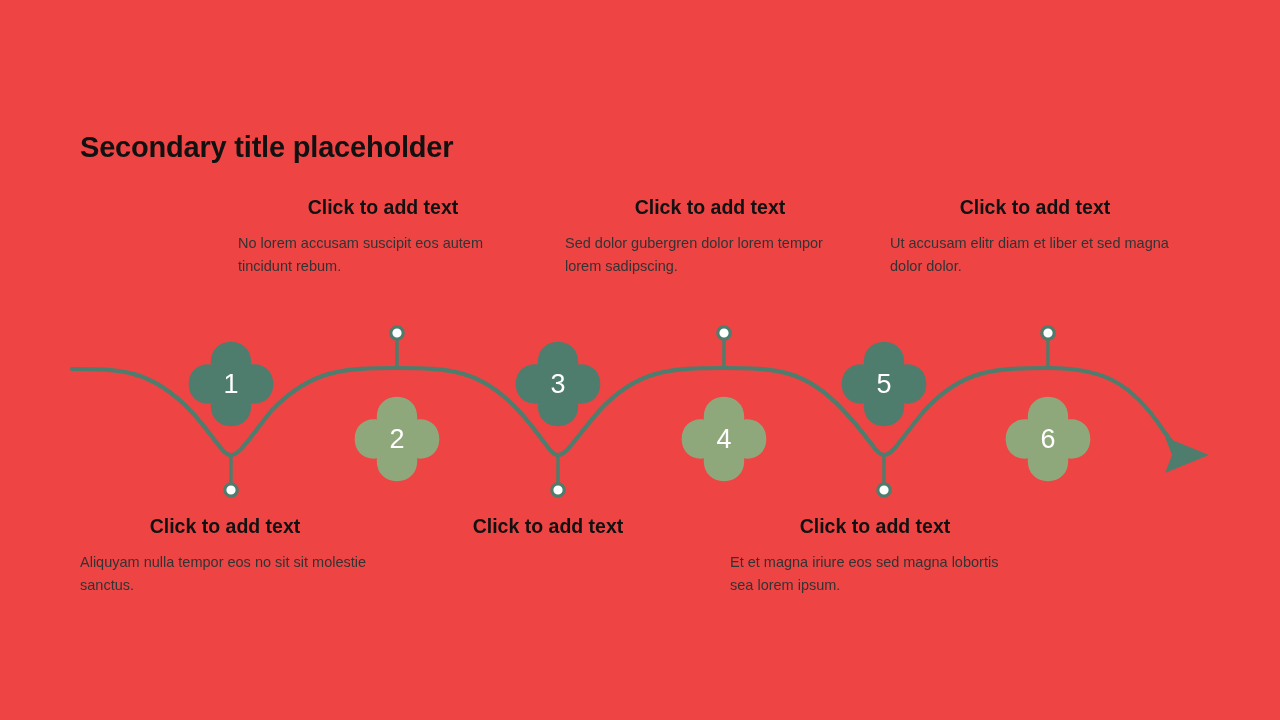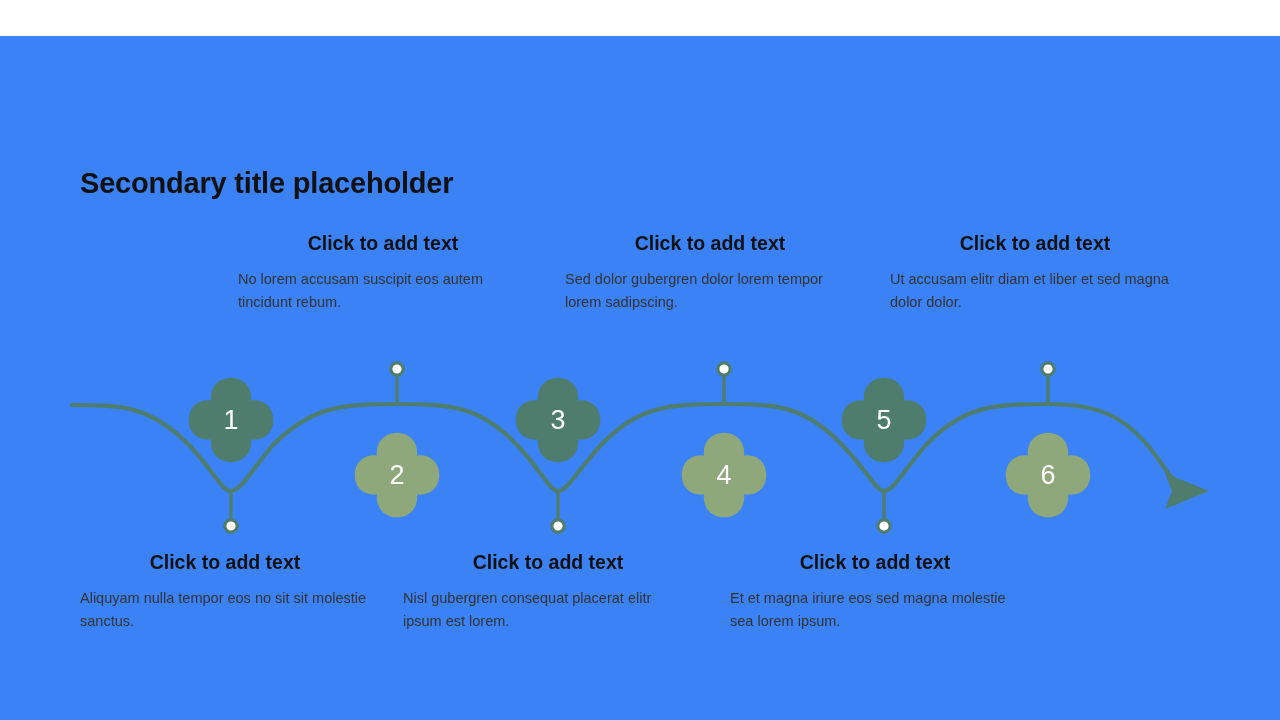--- a/index.html
+++ b/index.html
@@ -11,22 +11,21 @@
     width: 1280px;
     height: 720px;
     position: relative;
     overflow: hidden;
     font-family: "Liberation Sans", sans-serif;
     -webkit-font-smoothing: antialiased;
   }
   .slide {
     position: absolute;
     inset: 0;
-    background: #3b82f6;
-    margin-top: 36px;
+    background: #ef4444;
   }
 
   
   .page-title {
     position: absolute;
     left: 80px;
     top: 131px;
     font-size: 29px;
     font-weight: bold;
     color: #111111;
@@ -244,21 +243,20 @@
     <p class="tb-body">Ut accusam elitr diam et liber et sed magna dolor dolor.</p>
   </div>
 
   <div class="text-block tb-bot-1">
     <p class="tb-heading">Click to add text</p>
     <p class="tb-body">Aliquyam nulla tempor eos no sit sit molestie sanctus.</p>
   </div>
 
   <div class="text-block tb-bot-2">
     <p class="tb-heading">Click to add text</p>
-    <p class="tb-body">Nisl gubergren consequat placerat elitr ipsum est lorem.</p>
   </div>
 
   <div class="text-block tb-bot-3">
     <p class="tb-heading">Click to add text</p>
-    <p class="tb-body">Et et magna iriure eos sed magna molestie sea lorem ipsum.</p>
+    <p class="tb-body">Et et magna iriure eos sed magna lobortis sea lorem ipsum.</p>
   </div>
 
 </div>
 
 </body></html>

